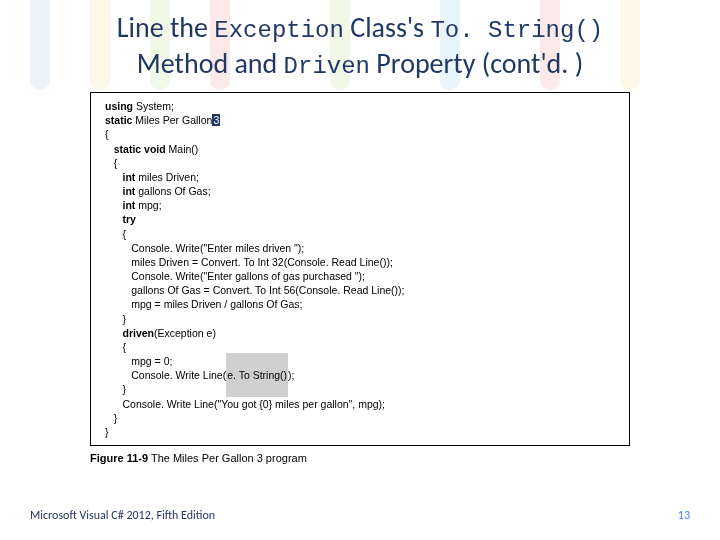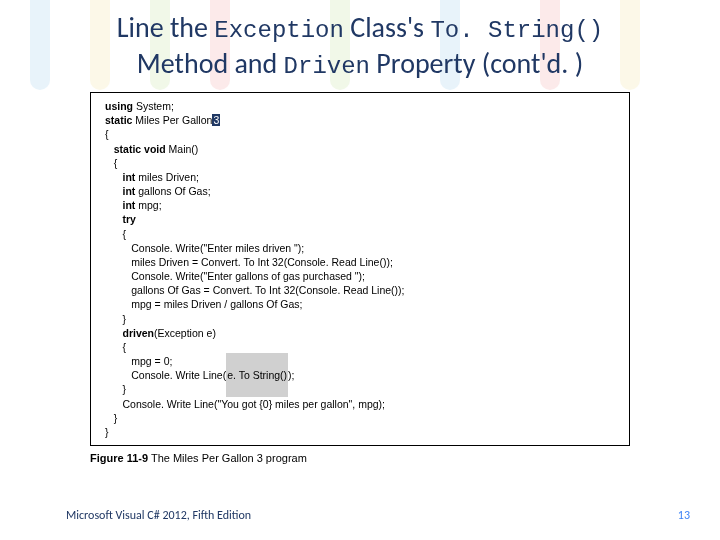--- a/index.html
+++ b/index.html
@@ -79,21 +79,20 @@
     color: #000;
   }
   .caption .fig-label { font-weight: 700; }
   .caption .prog { font-family: Verdana, Geneva, sans-serif; }
   .footer-left {
     position: absolute;
     left: 30px;
     bottom: 18px;
     font-size: 12px;
     color: #203864;
-    margin-left: 36px;
   }
   .footer-right {
     position: absolute;
     right: 30px;
     bottom: 18px;
     font-size: 12px;
     color: #3b82f6;
   }
 </style>
 </head>
@@ -122,21 +121,21 @@
 <span class="k">   static void</span><span> Main()</span>
 <span>   {</span>
 <span class="k">      int</span><span> miles Driven;</span>
 <span class="k">      int</span><span> gallons Of Gas;</span>
 <span class="k">      int</span><span> mpg;</span>
 <span class="k">      try</span>
 <span>      {</span>
 <span>         Console. Write("Enter miles driven ");</span>
 <span>         miles Driven = Convert. To Int 32(Console. Read Line());</span>
 <span>         Console. Write("Enter gallons of gas purchased ");</span>
-<span>         gallons Of Gas = Convert. To Int 32(Console. Read Line());</span>
+<span>         gallons Of Gas = Convert. To Int 56(Console. Read Line());</span>
 <span>         mpg = miles Driven / gallons Of Gas;</span>
 <span>      }</span>
 <span class="k">      driven</span><span>(Exception e)</span>
 <span>      {</span>
 <span>         mpg = 0;</span>
 <span>         Console. Write Line(</span><span class="hl">e. To String()</span><span>);</span>
 <span>      }</span>
 <span>      Console. Write Line("You got {0} miles per gallon", mpg);</span>
 <span>   }</span>
 <span>}</span></div>

